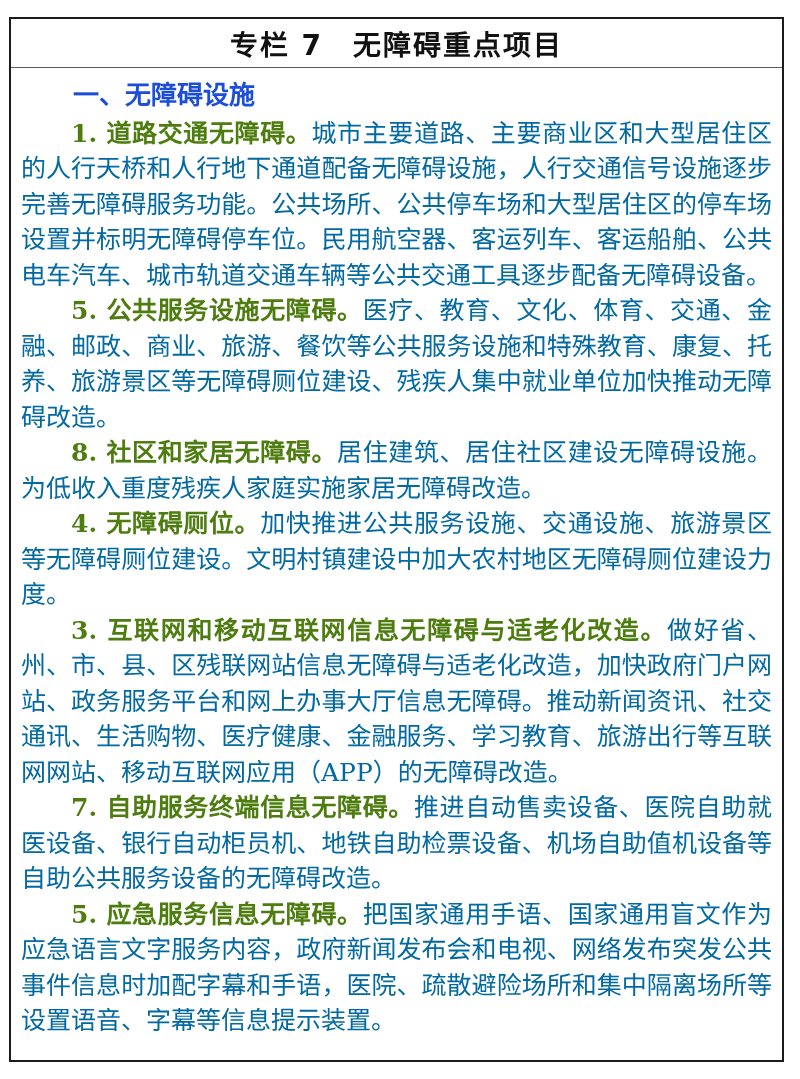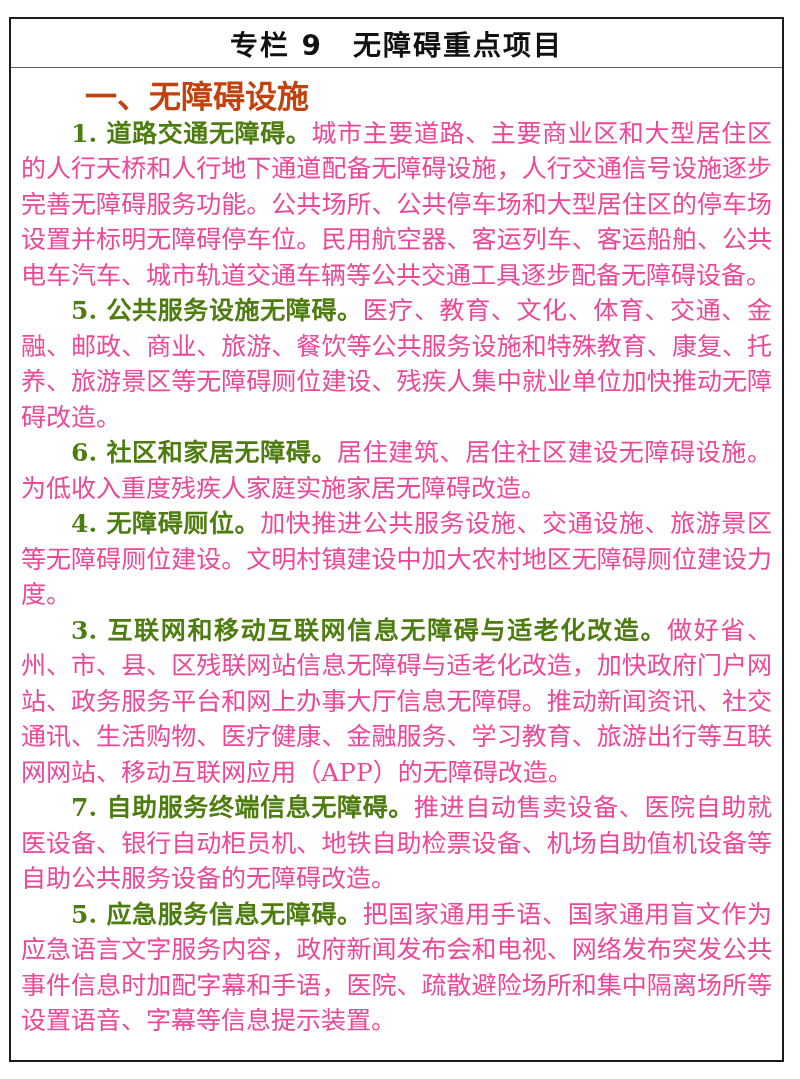--- a/index.html
+++ b/index.html
@@ -41,49 +41,49 @@
     color: #111111;
     white-space: pre;
   }
   .panel-body {
     padding: 12px 10px 0 10px;
     font-size: 25px;
     line-height: 35.5px;
     text-align: justify;
   }
   .section-heading {
-    font-family: Liberation Serif, serif;
+    font-family: Liberation Mono, monospace;
     font-weight: bold;
-    font-size: 32px;
-    color: #c2410c;
+    font-size: 26px;
+    color: #1d4ed8;
     text-indent: 2em;
     line-height: 35.5px;
   }
   p.item {
     margin: 0;
     text-indent: 2em;
   }
   p.item .lead {
     font-weight: 600;
     color: #4d7c0f;
   }
   p.item .body-text {
-    color: #ec4899;
+    color: #0369a1;
   }
 </style>
 </head>
 <body>
 
 <div class="panel">
   <div class="panel-title-bar">
-    <div class="panel-title">专栏 9　无障碍重点项目</div>
+    <div class="panel-title">专栏 7　无障碍重点项目</div>
   </div>
   <div class="panel-body">
       <div class="section-heading">一、无障碍设施</div>
       <p class="item"><span class="lead">1. 道路交通无障碍。</span><span class="body-text">城市主要道路、主要商业区和大型居住区的人行天桥和人行地下通道配备无障碍设施，人行交通信号设施逐步完善无障碍服务功能。公共场所、公共停车场和大型居住区的停车场设置并标明无障碍停车位。民用航空器、客运列车、客运船舶、公共电车汽车、城市轨道交通车辆等公共交通工具逐步配备无障碍设备。</span></p>
       <p class="item"><span class="lead">5. 公共服务设施无障碍。</span><span class="body-text">医疗、教育、文化、体育、交通、金融、邮政、商业、旅游、餐饮等公共服务设施和特殊教育、康复、托养、旅游景区等无障碍厕位建设、残疾人集中就业单位加快推动无障碍改造。</span></p>
-      <p class="item"><span class="lead">6. 社区和家居无障碍。</span><span class="body-text">居住建筑、居住社区建设无障碍设施。为低收入重度残疾人家庭实施家居无障碍改造。</span></p>
+      <p class="item"><span class="lead">8. 社区和家居无障碍。</span><span class="body-text">居住建筑、居住社区建设无障碍设施。为低收入重度残疾人家庭实施家居无障碍改造。</span></p>
       <p class="item"><span class="lead">4. 无障碍厕位。</span><span class="body-text">加快推进公共服务设施、交通设施、旅游景区等无障碍厕位建设。文明村镇建设中加大农村地区无障碍厕位建设力度。</span></p>
       <p class="item"><span class="lead">3. 互联网和移动互联网信息无障碍与适老化改造。</span><span class="body-text">做好省、州、市、县、区残联网站信息无障碍与适老化改造，加快政府门户网站、政务服务平台和网上办事大厅信息无障碍。推动新闻资讯、社交通讯、生活购物、医疗健康、金融服务、学习教育、旅游出行等互联网网站、移动互联网应用（APP）的无障碍改造。</span></p>
       <p class="item"><span class="lead">7. 自助服务终端信息无障碍。</span><span class="body-text">推进自动售卖设备、医院自助就医设备、银行自动柜员机、地铁自助检票设备、机场自助值机设备等自助公共服务设备的无障碍改造。</span></p>
       <p class="item"><span class="lead">5. 应急服务信息无障碍。</span><span class="body-text">把国家通用手语、国家通用盲文作为应急语言文字服务内容，政府新闻发布会和电视、网络发布突发公共事件信息时加配字幕和手语，医院、疏散避险场所和集中隔离场所等设置语音、字幕等信息提示装置。</span></p>
     </div>
 </div>
 
 </body></html>

